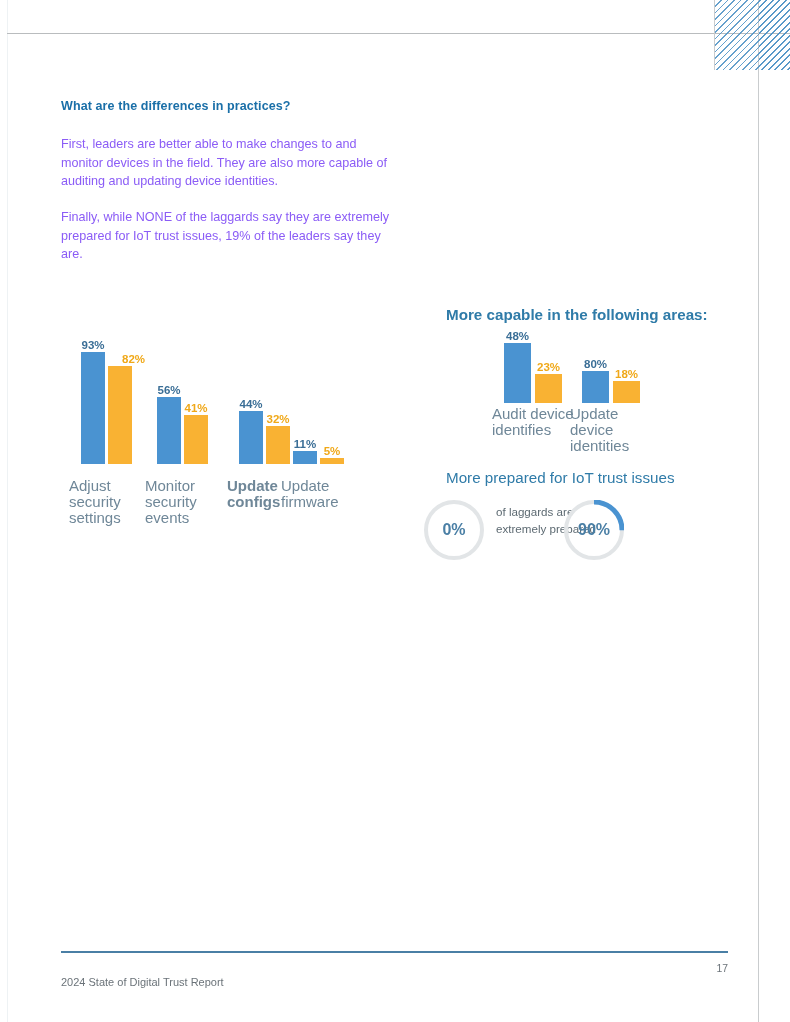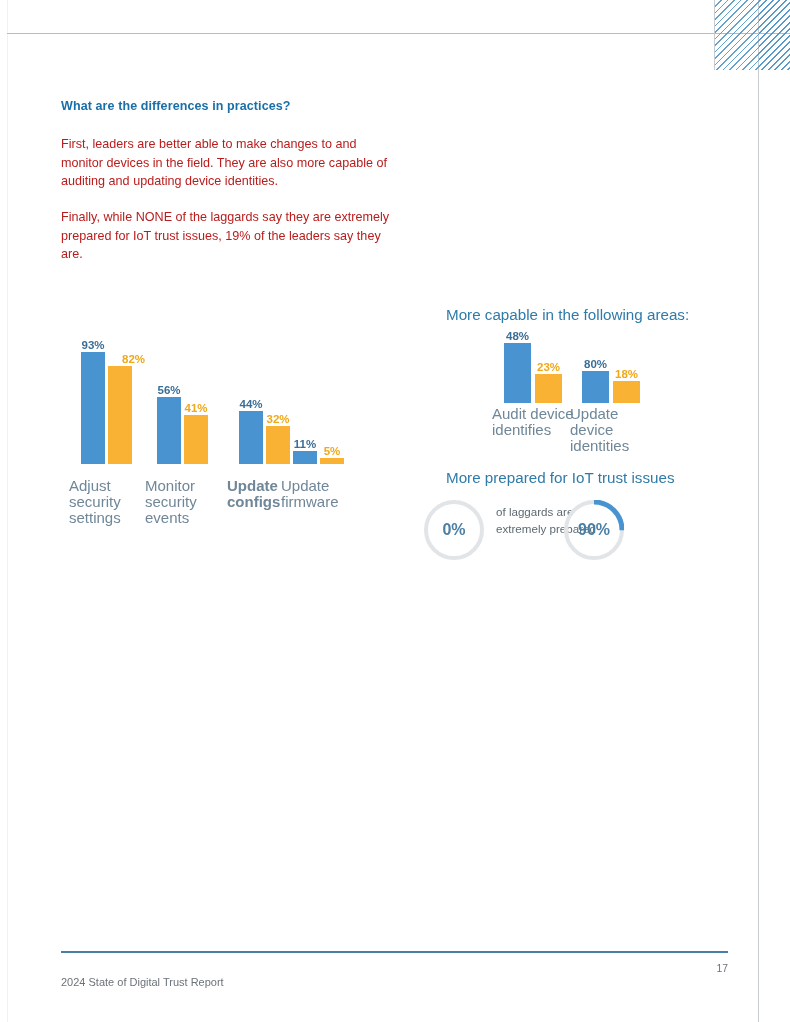--- a/index.html
+++ b/index.html
@@ -51,33 +51,33 @@
     opacity:.85;
   }
 
   
   .section-title{
     position:absolute;left:61px;top:99px;
     font-size:12.5px;font-weight:bold;color:#1a6fa8;letter-spacing:.1px;
   }
   .para{
     position:absolute;left:61px;
-    font-size:12.6px;color:#b91c1c;line-height:18.5px;
+    font-size:12.6px;color:#8b5cf6;line-height:18.5px;
     width:330px;
   }
   .para-1{top:135px;}
   .para-2{top:208px;}
 
   
   .chart-heading{
     position:absolute;
     color:#2f7ba8;font-size:15.2px;line-height:19px;font-weight:normal;
   }
   #left-chart-heading{left:82px;top:308px;width:250px;}
-  #right-chart-heading{left:446px;top:305px;width:280px;}
+  #right-chart-heading{left:446px;top:305px;width:280px;font-weight:bold;}
   #donut-heading{left:446px;top:468px;width:290px;}
 
   
   .barchart{position:absolute;}
   .bar{
     position:absolute;bottom:0;
   }
   .bar.blue{background:#4a93d1;}
   .bar.orange{background:#f9b233;}
   .bar-value{

